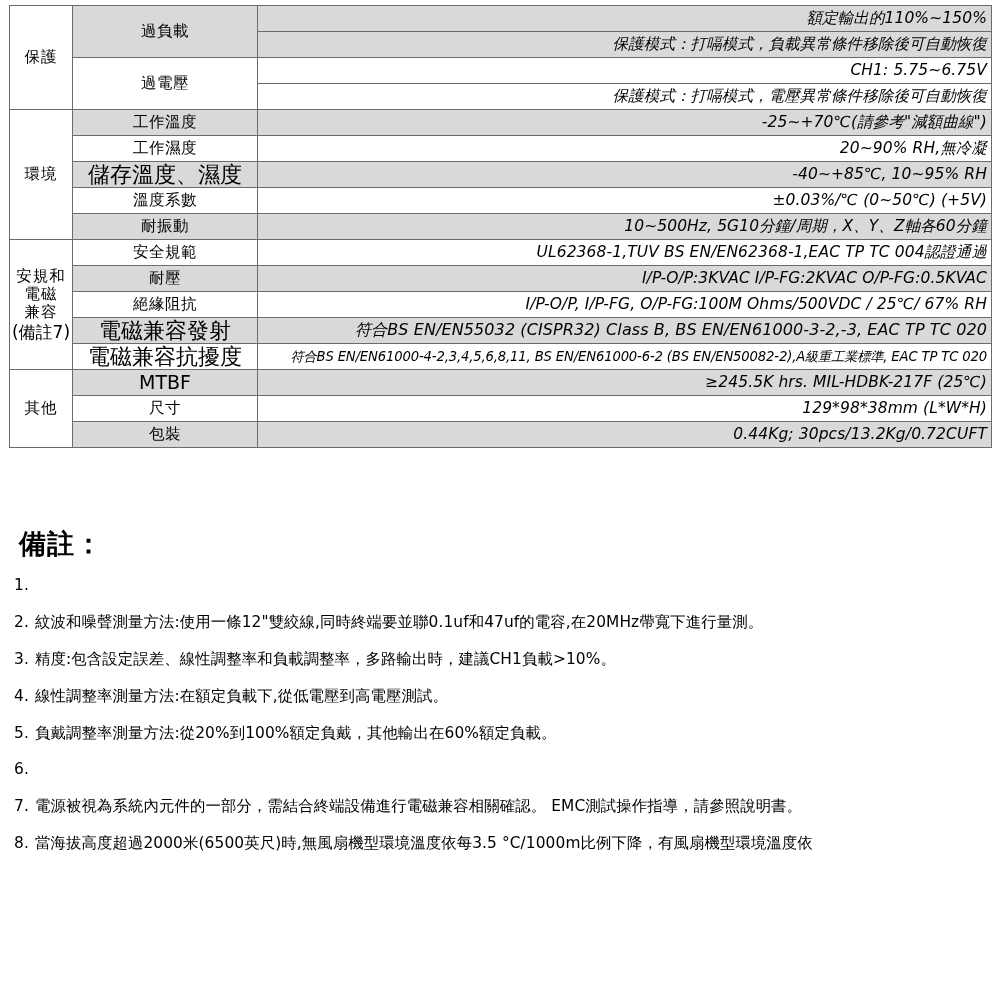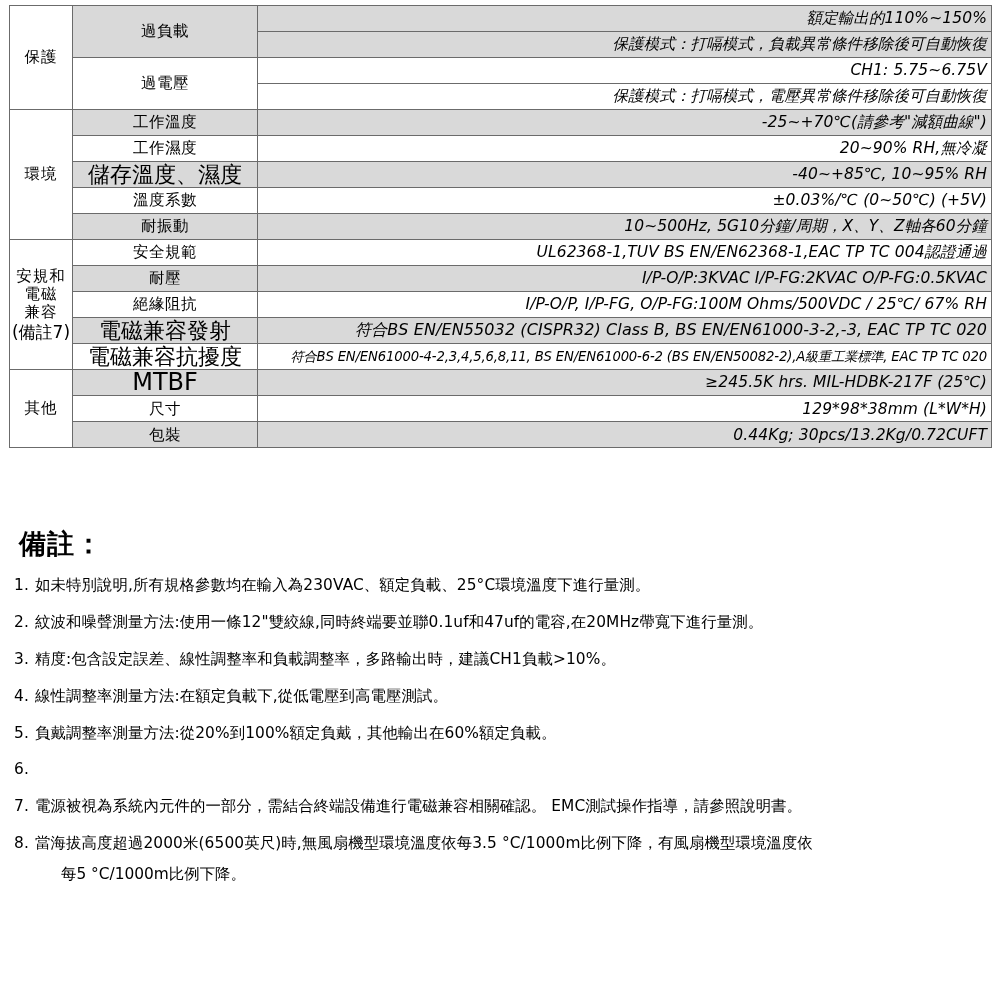--- a/index.html
+++ b/index.html
@@ -63,21 +63,21 @@
     margin-top: 1px;
   }
   .sub {
     font-size: 20px;
     text-align: center;
     padding-left: 7px;
     letter-spacing: 0.5px;
     margin-top: 21px;
   }
   .sub.tight { font-size: 22px; letter-spacing: 0; }
-  .sub.latin { font-size: 24px; letter-spacing: 0; }
+  .sub.latin { font-size: 19px; letter-spacing: 0; }
   .val {
     font-size: 15.5px;
     text-align: right;
     padding-left: 5px;
     letter-spacing: 0.1px;
     font-style: italic;
   }
   .val.small { font-size: 16px; }
   .val.xsmall { font-size: 13.2px; letter-spacing: -0.15px; }
 
@@ -219,21 +219,20 @@
       </tr>
 
     </tbody>
   </table>
 
   <div class="notes">
     <div class="notes-title">備註：</div>
 
     <div class="note-row">
       <span class="note-num">1.</span>
-      <span class="note-text">如未特別說明,所有規格參數均在輸入為230VAC、額定負載、25°C環境溫度下進行量測。</span>
     </div>
     <div class="note-row">
       <span class="note-num">2.</span>
       <span class="note-text">紋波和噪聲測量方法:使用一條12"雙絞線,同時終端要並聯0.1uf和47uf的電容,在20MHz帶寬下進行量測。</span>
     </div>
     <div class="note-row">
       <span class="note-num">3.</span>
       <span class="note-text">精度:包含設定誤差、線性調整率和負載調整率，多路輸出時，建議CH1負載&gt;10%。</span>
     </div>
     <div class="note-row">
@@ -248,16 +247,15 @@
       <span class="note-num">6.</span>
     </div>
     <div class="note-row">
       <span class="note-num">7.</span>
       <span class="note-text">電源被視為系統內元件的一部分，需結合終端設備進行電磁兼容相關確認。 EMC測試操作指導，請參照說明書。</span>
     </div>
     <div class="note-row">
       <span class="note-num">8.</span>
       <span class="note-text">當海拔高度超過2000米(6500英尺)時,無風扇機型環境溫度依每3.5 °C/1000m比例下降，有風扇機型環境溫度依</span>
     </div>
-    <div class="note-cont">每5 °C/1000m比例下降。</div>
   </div>
 
 </div>
 
 </body></html>

